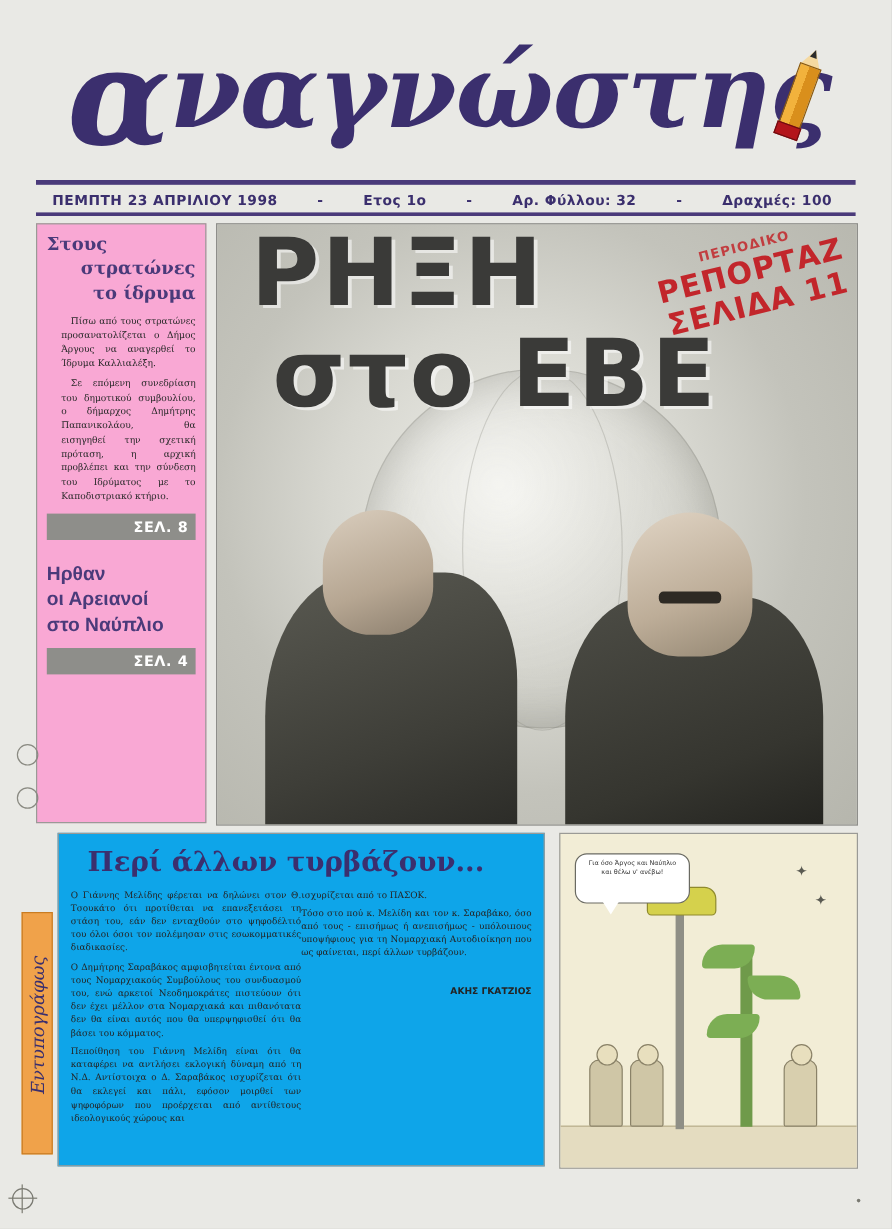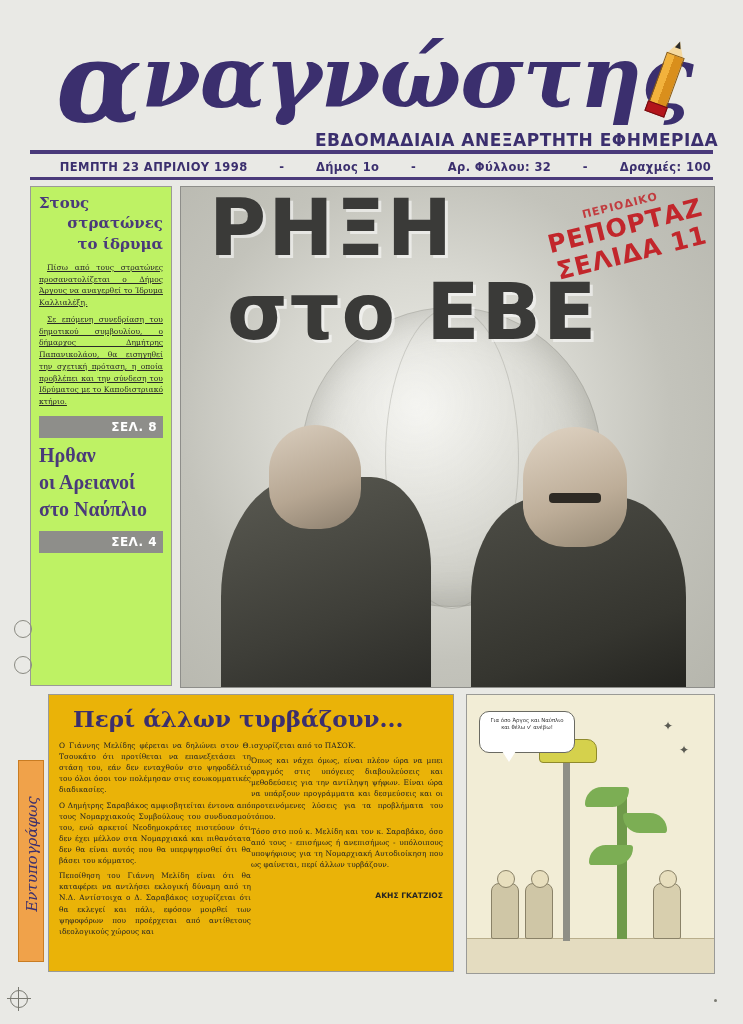--- a/index.html
+++ b/index.html
@@ -103,21 +103,21 @@
   .rule-bar {
     position: absolute;
     left: 30px;
     top: 150px;
     width: 683px;
     height: 4px;
     background: #4a3a7a;
   }
   .dateline {
     position: absolute;
-    left: 44px;
+    left: 27px;
     top: 158px;
     width: 683px;
     height: 18px;
     font-family: "DejaVu Sans", sans-serif;
     font-weight: bold;
     font-size: 11.5px;
     color: #3b2f6e;
     letter-spacing: 0.4px;
     display: flex;
     align-items: center;
@@ -135,57 +135,57 @@
   }
 
   
   .leftcol {
     position: absolute;
     left: 30px;
     top: 186px;
     width: 142px;
     height: 500px;
     border: 1px solid #9a9a96;
-    background: #bef264;
+    background: #f9a8d4;
     padding: 6px 8px;
     box-sizing: border-box;
   }
   .lead-head {
     font-family: "DejaVu Serif", serif;
     font-size: 15px;
     font-weight: bold;
     color: #4a3a7a;
     line-height: 1.35;
     text-align: right;
     margin-bottom: 8px;
   }
   .lead-head div:first-child { text-align: left; }
   .body-text {
     font-family: "DejaVu Serif", serif;
     font-size: 7.6px;
     line-height: 1.55;
     color: #2a2a2a;
     text-align: justify;
   }
-  .body-text p { margin: 0 0 5px 0; text-indent: 8px; text-decoration: underline; }
+  .body-text p { margin: 0 0 5px 12px; text-indent: 8px; }
   .sel-badge {
     margin-top: 8px;
     background: #8e8e8a;
     color: #ffffff;
     font-family: "DejaVu Sans", sans-serif;
     font-weight: bold;
     font-size: 12px;
     padding: 4px 6px;
     text-align: right;
     letter-spacing: 0.5px;
   }
   .second-head {
-    margin-top: 4px;
-    font-family: Liberation Serif, serif;
-    font-size: 20px;
+    margin-top: 18px;
+    font-family: Liberation Sans, sans-serif;
+    font-size: 16px;
     font-weight: bold;
     color: #4a3a7a;
     line-height: 1.35;
   }
 
   
   .mainblock {
     position: absolute;
     left: 180px;
     top: 186px;
@@ -318,21 +318,21 @@
   }
 
   
   .bottom-left {
     position: absolute;
     left: 48px;
     top: 694px;
     width: 406px;
     height: 278px;
     border: 1px solid #9a9a96;
-    background: #eab308;
+    background: #0ea5e9;
     box-sizing: border-box;
     padding: 8px 10px;
   }
   .bl-title {
     font-family: "DejaVu Serif", serif;
     font-weight: bold;
     font-size: 23px;
     color: #3b2f6e;
     margin: 2px 0 8px 14px;
   }
@@ -508,46 +508,45 @@
 <div class="page">
 
   <div class="masthead">
     <div class="logo-word"><span class="big-a">α</span>ναγνώστης</div>
     <div class="pencil">
       <div class="tip"></div>
       <div class="lead"></div>
       <div class="body"></div>
       <div class="cap"></div>
     </div>
-    <div class="subtitle">ΕΒΔΟΜΑΔΙΑΙΑ ΑΝΕΞΑΡΤΗΤΗ ΕΦΗΜΕΡΙΔΑ</div>
   </div>
 
   <div class="rule-bar"></div>
 
   <div class="dateline">
     <span>ΠΕΜΠΤΗ 23 ΑΠΡΙΛΙΟΥ 1998</span>
     <span>-</span>
-    <span>Δήμος 1ο</span>
+    <span>Ετος 1ο</span>
     <span>-</span>
     <span>Αρ. Φύλλου: 32</span>
     <span>-</span>
     <span>Δραχμές: 100</span>
   </div>
 
   <div class="rule-bar2"></div>
 
   <div class="leftcol">
     <div class="lead-head">
       <div>Στους</div>
       <div>στρατώνες</div>
       <div>το ίδρυμα</div>
     </div>
     <div class="body-text">
       <p>Πίσω από τους στρατώνες προσανατολίζεται ο Δήμος Άργους να αναγερθεί το Ίδρυμα Καλλιαλέξη.</p>
-      <p>Σε επόμενη συνεδρίαση του δημοτικού συμβουλίου, ο δήμαρχος Δημήτρης Παπανικολάου, θα εισηγηθεί την σχετική πρόταση, η οποία προβλέπει και την σύνδεση του Ιδρύματος με το Καποδιστριακό κτήριο.</p>
+      <p>Σε επόμενη συνεδρίαση του δημοτικού συμβουλίου, ο δήμαρχος Δημήτρης Παπανικολάου, θα εισηγηθεί την σχετική πρόταση, η αρχική προβλέπει και την σύνδεση του Ιδρύματος με το Καποδιστριακό κτήριο.</p>
     </div>
     <div class="sel-badge">ΣΕΛ. 8</div>
     <div class="second-head">
       <div>Ηρθαν</div>
       <div>οι Αρειανοί</div>
       <div>στο Ναύπλιο</div>
     </div>
     <div class="sel-badge">ΣΕΛ. 4</div>
   </div>
 
@@ -578,21 +577,20 @@
   <div class="bottom-left">
     <div class="bl-title">Περί άλλων τυρβάζουν...</div>
     <div class="bl-cols">
       <div class="col">
         <p>Ο Γιάννης Μελίδης φέρεται να δηλώνει στον Θ. Τσουκάτο ότι προτίθεται να επανεξετάσει τη στάση του, εάν δεν ενταχθούν στο ψηφοδέλτιό του όλοι όσοι τον πολέμησαν στις εσωκομματικές διαδικασίες.</p>
         <p>Ο Δημήτρης Σαραβάκος αμφισβητείται έντονα από τους Νομαρχιακούς Συμβούλους του συνδυασμού του, ενώ αρκετοί Νεοδημοκράτες πιστεύουν ότι δεν έχει μέλλον στα Νομαρχιακά και πιθανότατα δεν θα είναι αυτός που θα υπερψηφισθεί ότι θα βάσει του κόμματος.</p>
         <p>Πεποίθηση του Γιάννη Μελίδη είναι ότι θα καταφέρει να αντλήσει εκλογική δύναμη από τη Ν.Δ. Αντίστοιχα ο Δ. Σαραβάκος ισχυρίζεται ότι θα εκλεγεί και πάλι, εφόσον μοιρθεί των ψηφοφόρων που προέρχεται από αντίθετους ιδεολογικούς χώρους και</p>
       </div>
       <div class="col">
         <p>ισχυρίζεται από το ΠΑΣΟΚ.</p>
-        <p>Όπως και νάχει όμως, είναι πλέον ώρα να μπει φραγμός στις υπόγειες διαβουλεύσεις και μεθοδεύσεις για την αντίληψη ψήφων. Είναι ώρα να υπάρξουν προγράμματα και δεσμεύσεις και οι προτεινόμενες λύσεις για τα προβλήματα του τόπου.</p>
         <p>Τόσο στο πού κ. Μελίδη και τον κ. Σαραβάκο, όσο από τους  - επισήμως ή ανεπισήμως - υπόλοιπους υποψήφιους για τη Νομαρχιακή Αυτοδιοίκηση που ως φαίνεται, περί άλλων τυρβάζουν.</p>
         <div class="byline">ΑΚΗΣ ΓΚΑΤΖΙΟΣ</div>
       </div>
     </div>
   </div>
 
   <div class="vert-tab">
     <span>Εντυπογράφως</span>
   </div>
 

